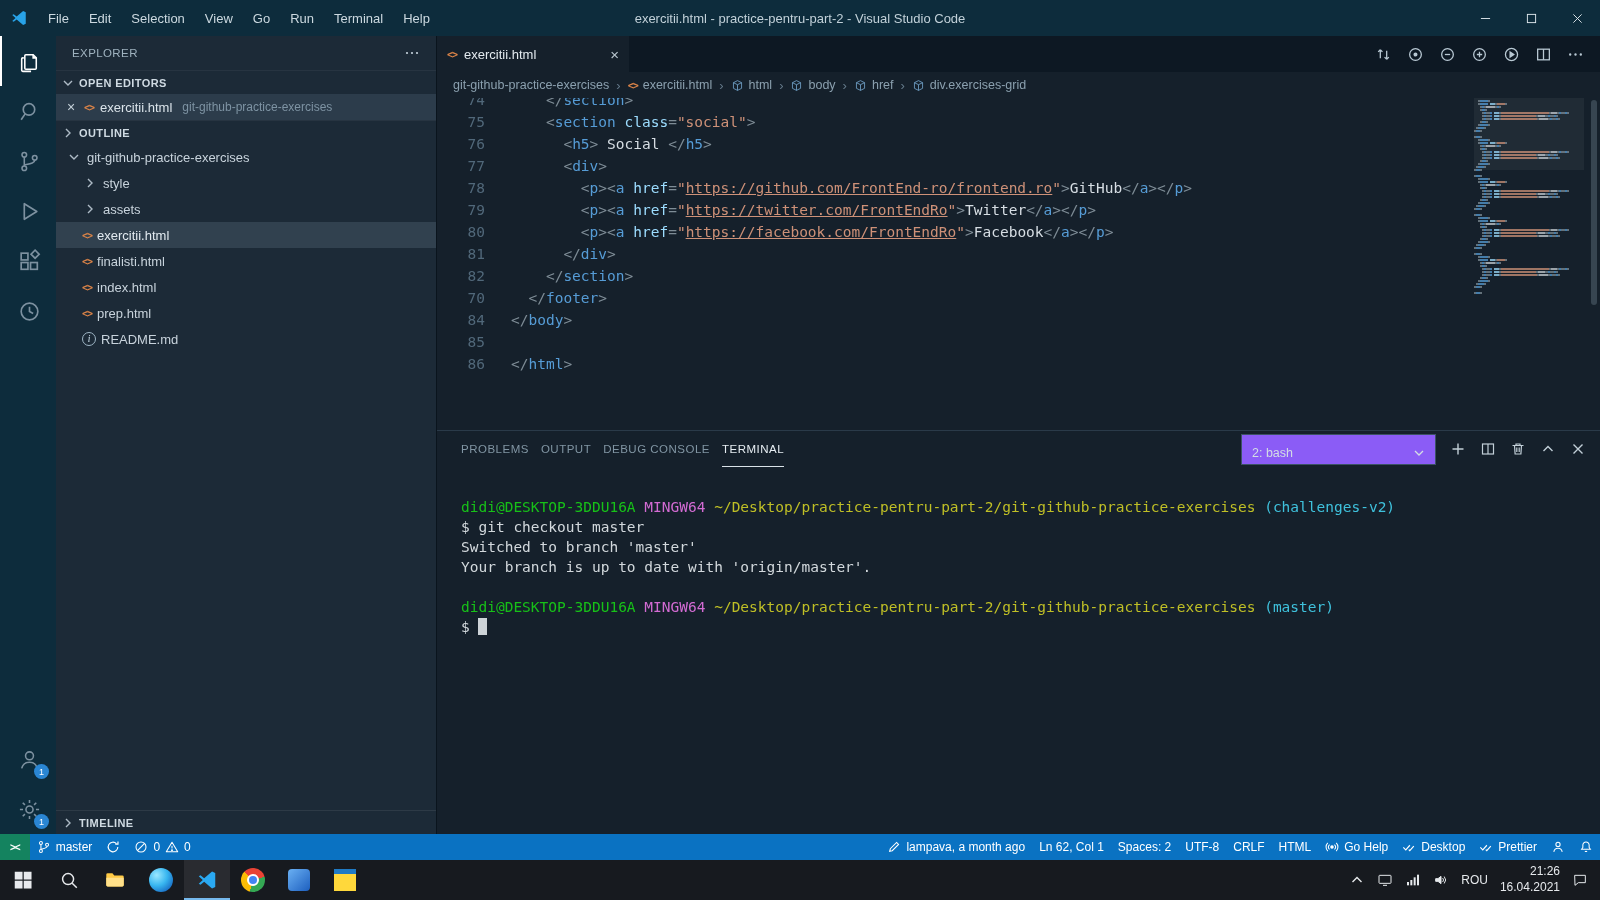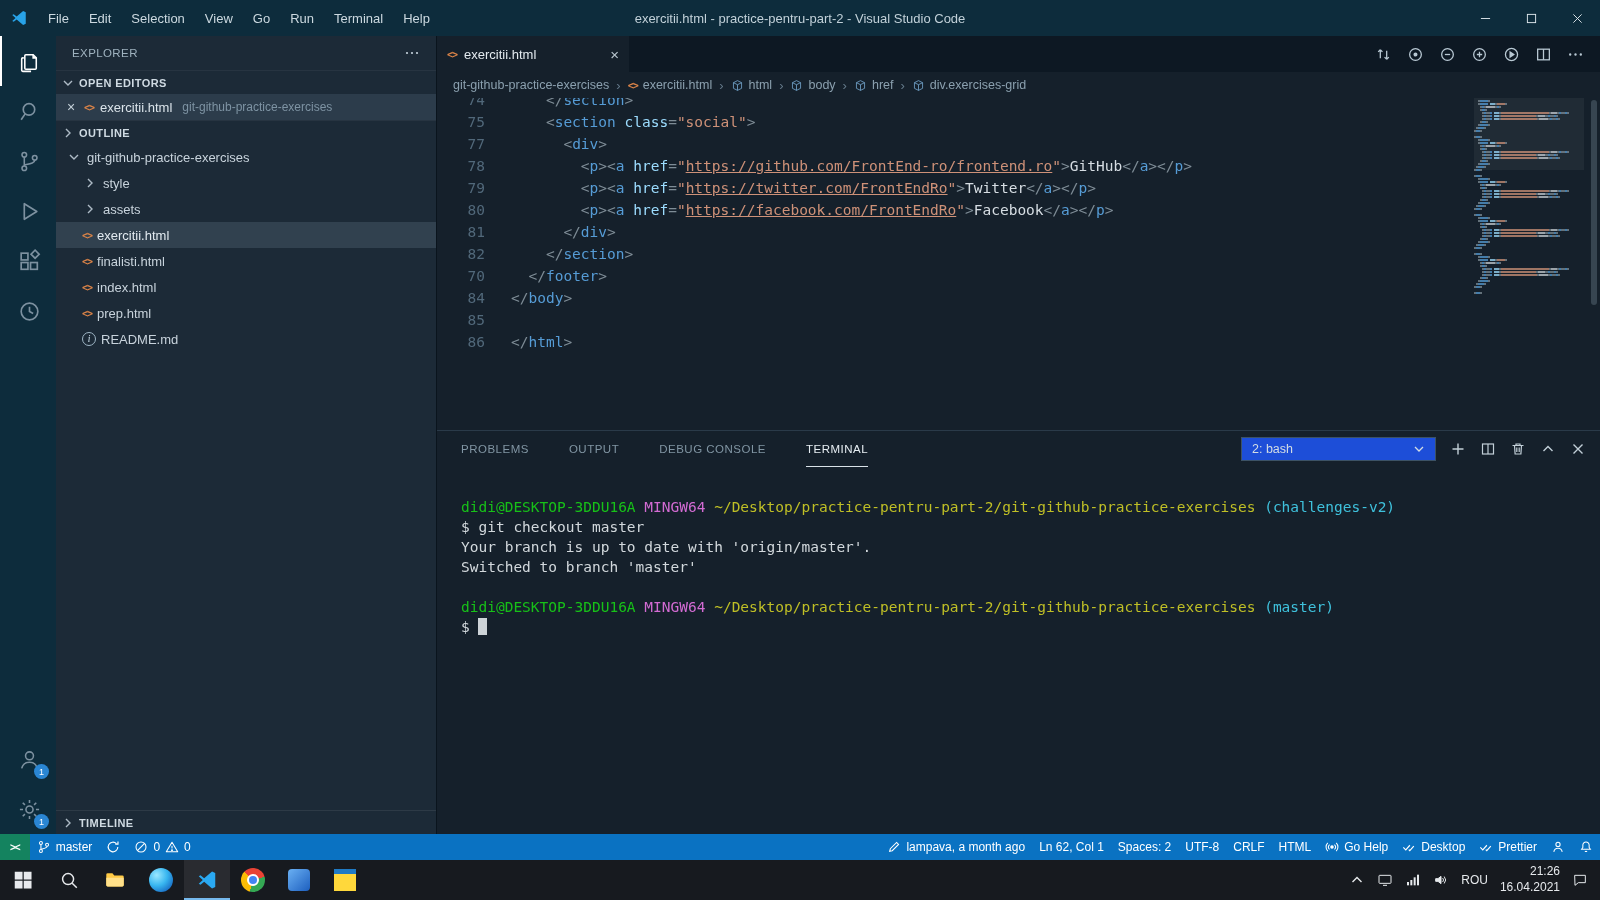--- a/index.html
+++ b/index.html
@@ -74,26 +74,26 @@
 .mm-row{height:2px;margin-bottom:1px;white-space:nowrap;overflow:hidden}
 .mm-tok{display:inline-block;height:2px;vertical-align:top;opacity:.75}
 .mm-pu{background:#7e8c96}.mm-tg{background:#569cd6}.mm-at{background:#9cdcfe}
 .mm-st{background:#ce9178}.mm-lk{background:#ce9178}.mm-tx{background:#c8cfd4}.mm-ws{background:transparent}
 .mm-viewport{position:absolute;top:0;right:16px;width:110px;height:72px;background:rgba(255,255,255,.05)}
 .scroll-thumb{position:absolute;top:2px;right:3px;width:6px;height:205px;border-radius:3px;background:rgba(144,164,180,.28)}
 
 
 .panel{height:404px;flex:0 0 404px;border-top:1px solid #2a3a49;display:flex;flex-direction:column}
 .panel-head{height:36px;flex:0 0 36px;display:flex;align-items:center;padding:0 14px 0 24px}
-.panel-tabs{display:flex;gap:40px;height:100%;align-items:stretch}
+.panel-tabs{display:flex;gap:12px;height:100%;align-items:stretch}
 .ptab{color:#8195a3;font-size:11.5px;letter-spacing:.5px;display:flex;align-items:center;border-bottom:1px solid transparent}
 .ptab.active{color:#e6edf2;border-bottom:1px solid #d9e2e8}
 .panel-actions{margin-left:auto;display:flex;align-items:center;gap:14px;color:#c2cfd8}
 .panel-actions svg{width:16px;height:16px}
-.shell-select{display:flex;align-items:center;border:1px solid #3c5265;background:#1d4ed8;padding:3px 8px 3px 10px;font-size:12.5px;color:#d3dde4;min-width:195px;justify-content:space-between;gap:20px}
+.shell-select{display:flex;align-items:center;border:1px solid #3c5265;background:#8b5cf6;padding:10px 8px 3px 10px;font-size:12.5px;color:#d3dde4;min-width:195px;justify-content:space-between;gap:20px}
 .terminal{flex:1;padding:30px 0 0 24px;font-family:"DejaVu Sans Mono",monospace;font-size:14.5px}
 .term-line{height:20px;line-height:20px;white-space:pre}
 .term-g{color:#17c118}.term-m{color:#d36bd3}.term-y{color:#bfbf26}.term-c{color:#3fc1dc}.term-w{color:#d2d8dc}
 .term-cursor{display:inline-block;width:9px;height:17px;background:#cdd3d7;vertical-align:-3px}
 
 
 .statusbar{height:26px;flex:0 0 26px;background:#0a72c2;display:flex;align-items:center;color:#fff;font-size:12px}
 .sb-left,.sb-right{display:flex;align-items:center;height:100%}
 .sb-right{margin-left:auto}
 .sb-item{display:flex;align-items:center;gap:5px;padding:0 7px;height:100%}
@@ -436,20 +436,24 @@
 
       <div class="code-wrap">
         <div id="code-lines">
             <div class="code-line">
               <span class="ln">74</span>
               <span class="lc"><span class="tok-ws">    </span><span class="tok-pu">&lt;/</span><span class="tok-tg">section</span><span class="tok-pu">&gt;</span></span>
             </div>
             <div class="code-line">
               <span class="ln">75</span>
               <span class="lc"><span class="tok-ws">    </span><span class="tok-pu">&lt;</span><span class="tok-tg">section</span><span class="tok-ws"> </span><span class="tok-at">class</span><span class="tok-pu">=</span><span class="tok-st">"social"</span><span class="tok-pu">&gt;</span></span>
+            </div>
+            <div class="code-line">
+              <span class="ln">76</span>
+              <span class="lc"><span class="tok-ws">      </span><span class="tok-pu">&lt;</span><span class="tok-tg">h5</span><span class="tok-pu">&gt;</span><span class="tok-tx"> Social </span><span class="tok-pu">&lt;/</span><span class="tok-tg">h5</span><span class="tok-pu">&gt;</span></span>
             </div>
             <div class="code-line">
               <span class="ln">77</span>
               <span class="lc"><span class="tok-ws">      </span><span class="tok-pu">&lt;</span><span class="tok-tg">div</span><span class="tok-pu">&gt;</span></span>
             </div>
             <div class="code-line">
               <span class="ln">78</span>
               <span class="lc"><span class="tok-ws">        </span><span class="tok-pu">&lt;</span><span class="tok-tg">p</span><span class="tok-pu">&gt;</span><span class="tok-pu">&lt;</span><span class="tok-tg">a</span><span class="tok-ws"> </span><span class="tok-at">href</span><span class="tok-pu">=</span><span class="tok-st">"</span><span class="tok-lk">https://github.com/FrontEnd-ro/frontend.ro</span><span class="tok-st">"</span><span class="tok-pu">&gt;</span><span class="tok-tx">GitHub</span><span class="tok-pu">&lt;/</span><span class="tok-tg">a</span><span class="tok-pu">&gt;</span><span class="tok-pu">&lt;/</span><span class="tok-tg">p</span><span class="tok-pu">&gt;</span></span>
             </div>
             <div class="code-line">
@@ -597,22 +601,22 @@
             <span>
                 <svg viewBox="0 0 16 16" fill="none" stroke="currentColor" stroke-width="1.4">
                   <path d="M3.5 3.5l9 9M12.5 3.5l-9 9"></path>
                 </svg>
               </span>
           </div>
         </div>
         <div class="terminal" id="terminal-lines">
             <div class="term-line"><span class="term-g">didi@DESKTOP-3DDU16A </span><span class="term-m">MINGW64 </span><span class="term-y">~/Desktop/practice-pentru-part-2/git-github-practice-exercises </span><span class="term-c">(challenges-v2)</span></div>
             <div class="term-line"><span class="term-w">$ git checkout master</span></div>
+            <div class="term-line"><span class="term-w">Switched to branch 'master'</span></div>
             <div class="term-line"><span class="term-w">Your branch is up to date with 'origin/master'.</span></div>
-            <div class="term-line"><span class="term-w">Switched to branch 'master'</span></div>
             <div class="term-line">&nbsp;</div>
             <div class="term-line"><span class="term-g">didi@DESKTOP-3DDU16A </span><span class="term-m">MINGW64 </span><span class="term-y">~/Desktop/practice-pentru-part-2/git-github-practice-exercises </span><span class="term-c">(master)</span></div>
             <div class="term-line"><span class="term-w">$ </span><span class="term-cursor"></span></div>
           </div>
       </div>
 
     </div>
   </div>
 
   <div class="statusbar">

